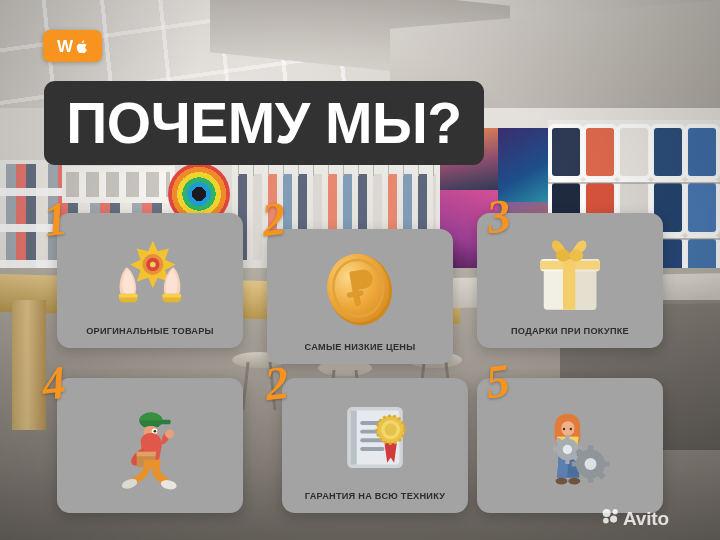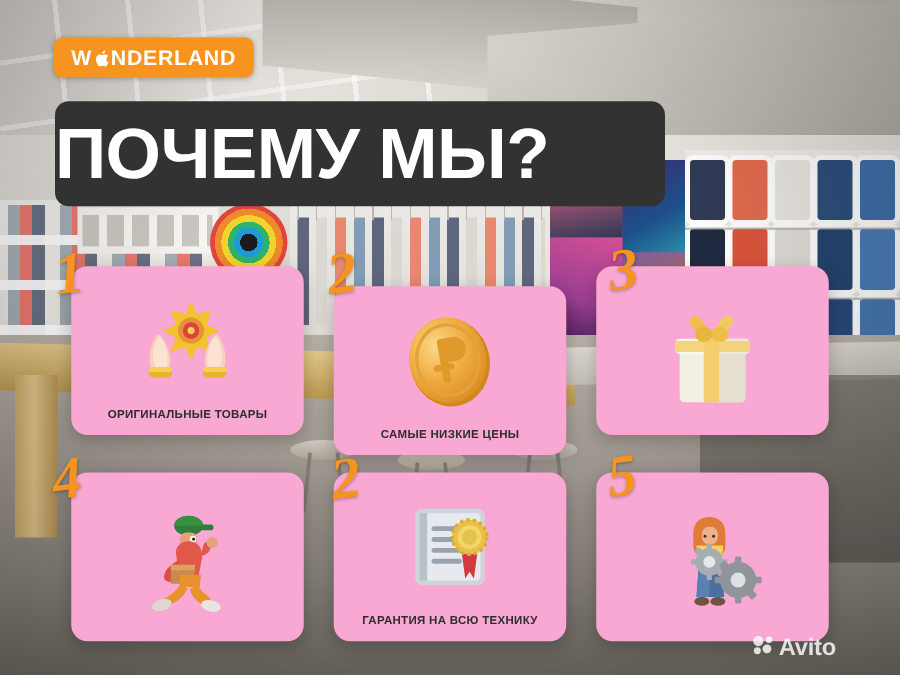--- a/index.html
+++ b/index.html
@@ -221,43 +221,43 @@
     font-weight: 700;
     letter-spacing: .6px;
     line-height: 1;
     font-family: "Liberation Sans", sans-serif;
   }
   .logo-apple { width: 13px; height: 16px; display: inline-block; margin: 0 0px; position: relative; top: 1px; }
 
   
   .headline-banner {
     position: absolute; left: 44px; top: 81px;
-    width: 488px; height: 84px;
+    width: 440px; height: 84px;
     background: #323232;
     border-radius: 11px;
-    display: flex; align-items: center; justify-content: flex-start;
+    display: flex; align-items: center; justify-content: center;
   }
   .headline-text {
     color: #ffffff;
     font-size: 57px;
     font-weight: 700;
     letter-spacing: -0.5px;
     line-height: 1;
     white-space: nowrap;
     font-family: "Liberation Sans", sans-serif;
   }
 
   
   .cards {
     position: absolute; left: 0; top: 0; width: 720px; height: 540px;
   }
   .card {
     position: absolute;
     width: 186px; height: 135px;
-    background: #f9a8d4;
+    background: #a3a3a3;
     border-radius: 13px;
     box-shadow: 0 4px 14px rgba(0,0,0,.22);
     display: flex;
     flex-direction: column;
     align-items: center;
     justify-content: flex-start;
     padding-top: 8px;
   }
   .card .art {
     flex: 1 1 auto;
@@ -288,21 +288,21 @@
     text-shadow: 0 1px 3px rgba(0,0,0,.3);
     transform: rotate(-7deg);
     z-index: 1;
   }
 
   
   .c1 { left: 57px;  top: 213px; }
   .c2 { left: 267px; top: 229px; }
   .c3 { left: 477px; top: 213px; }
   .c4 { left: 57px;  top: 378px; }
-  .c5 { left: 267px; top: 378px; }
+  .c5 { left: 282px; top: 378px; }
   .c6 { left: 477px; top: 378px; }
 
   .b1 { left: 44px;  top: 196px; }
   .b2 { left: 262px; top: 196px; }
   .b3 { left: 487px; top: 193px; }
   .b4 { left: 42px;  top: 360px; }
   .b5 { left: 265px; top: 360px; }
   .b6 { left: 486px; top: 358px; }
 
   
@@ -380,21 +380,20 @@
   </div>
 
   <div class="logo-badge">
     <span class="logo-text">W</span>
     <span class="logo-apple">
       <svg viewBox="0 0 24 28" width="13" height="16" aria-hidden="true">
         <path fill="#ffffff" d="M18.9 14.6c0-3 2.4-4.4 2.5-4.5-1.4-2-3.5-2.3-4.2-2.3-1.8-.2-3.5 1-4.4 1-.9 0-2.3-1-3.8-1-2 0-3.8 1.1-4.8 2.9-2 3.5-.5 8.8 1.5 11.7 1 1.4 2.1 3 3.6 2.9 1.4-.1 2-.9 3.7-.9s2.2.9 3.8.9c1.6 0 2.5-1.4 3.5-2.9.7-1 1.2-2.1 1.5-3.2-3.3-1.3-3-4.6-2.9-4.6z"></path>
         <path fill="#ffffff" d="M15.8 5.3c.8-1 1.3-2.4 1.2-3.8-1.2.1-2.6.8-3.4 1.8-.7.9-1.4 2.3-1.2 3.6 1.3.1 2.6-.7 3.4-1.6z"></path>
       </svg>
     </span>
-    <span class="logo-text">NDERLAND</span>
   </div>
 
   <div class="headline-banner">
     <span class="headline-text">ПОЧЕМУ МЫ?</span>
   </div>
 
   <div class="cards">
 
     <span class="badge b1">1</span>
     <span class="badge b2">2</span>
@@ -463,20 +462,21 @@
           <rect x="40" y="28" width="14" height="58" fill="#F3CE6A"></rect>
           <rect x="14" y="30" width="68" height="10" fill="#F3CE6A" opacity=".85"></rect>
           <path d="M46 28 C36 24 24 16 28 9 C32 3 42 10 46 28 Z" fill="#EFC04E"></path>
           <path d="M48 28 C58 24 70 16 66 9 C62 3 52 10 48 28 Z" fill="#F6D madame" opacity="0"></path>
           <path d="M48 28 C58 24 70 16 66 9 C62 3 52 10 48 28 Z" fill="#F2CB60"></path>
           <ellipse cx="40" cy="24" rx="8" ry="7" fill="#E8B63C"></ellipse>
           <ellipse cx="55" cy="24" rx="8" ry="7" fill="#EFC css" opacity="0"></ellipse>
           <ellipse cx="55" cy="24" rx="8" ry="7" fill="#EDBF4A"></ellipse>
         </svg>
       </div>
+      <div class="caption">ПОДАРКИ ПРИ ПОКУПКЕ</div>
     </div>
 
     <div class="card c4">
       <div class="art">
         <svg viewBox="0 0 96 92" width="86" height="82" aria-hidden="true">
           <ellipse cx="49" cy="13" rx="13" ry="9" fill="#2E7D3C"></ellipse>
           <path d="M36 13 h26 a13 9 0 0 0 -26 0 z" fill="#35903F"></path>
           <path d="M60 12 h10 a3 3 0 0 1 0 5 h-10 z" fill="#2E7D3C"></path>
           <rect x="41" y="19" width="16" height="16" rx="6" fill="#E8A07A"></rect>
           <circle cx="53" cy="25" r="3" fill="#FFFFFF"></circle>

